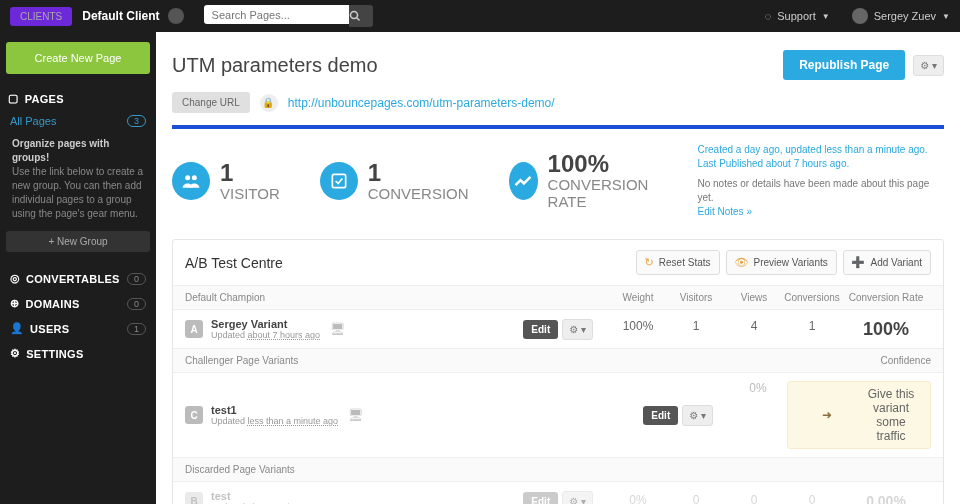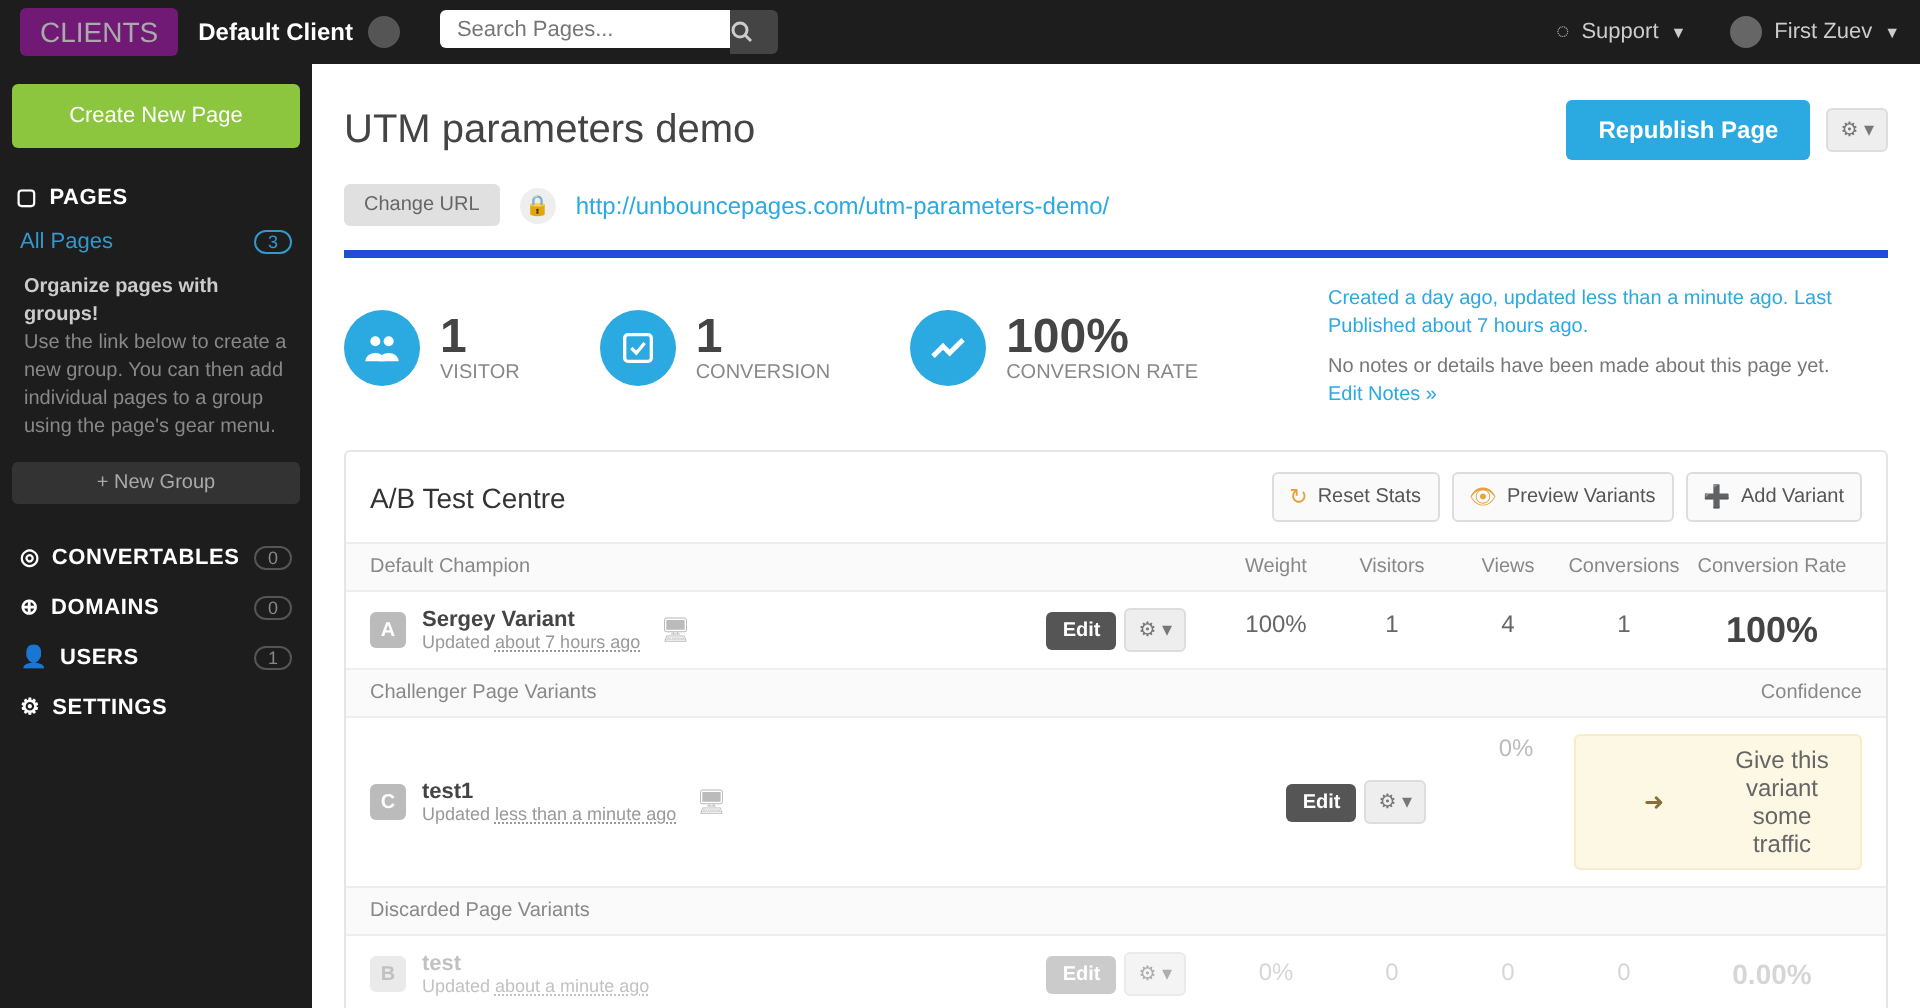--- a/index.html
+++ b/index.html
@@ -1,19 +1,19 @@
 <!DOCTYPE html>
 <html><head>
 <meta charset="utf-8">
 <style>
 *{box-sizing:border-box;margin:0;padding:0;font-family:-apple-system,Helvetica,Arial,sans-serif}
 body{background:#f5f5f5;font-size:12px;color:#333;width:960px;height:504px;overflow:hidden}
 a{text-decoration:none}
 .topbar{height:32px;background:#1d1d1d;display:flex;align-items:center;padding:0 10px;color:#ccc}
-.clients-btn{background:#701a75;padding:4px 10px;border-radius:3px;font-size:14px;color:#aaa;cursor:pointer}
+.clients-btn{background:#6d28d9;padding:4px 10px;border-radius:3px;font-size:10px;color:#aaa;cursor:pointer}
 .client-name{margin-left:10px;font-weight:600;color:#fff}
 .avatar-sm{width:16px;height:16px;border-radius:50%;background:#555;margin-left:8px;display:inline-block}
 .search-wrap{margin-left:20px;display:flex}
 .search-input{width:145px;height:19px;border:none;border-radius:3px 0 0 3px;padding:0 8px;font-size:11px}
 .search-btn{width:24px;height:22px;background:#444;border:none;border-radius:0 3px 3px 0;color:#ccc;cursor:pointer}
 .top-right{margin-left:auto;display:flex;align-items:center;gap:14px}
 .tr-item{display:flex;align-items:center;gap:6px;cursor:pointer;font-size:11px}
 .caret{font-size:8px}
 .layout{display:flex;height:calc(100% - 32px)}
 .sidebar{width:156px;background:#1d1d1d;color:#bbb;padding:10px 6px;font-size:11px}
@@ -34,21 +34,21 @@
 .repub{background:#2ba9e1;color:#fff;border:none;padding:8px 16px;border-radius:3px;font-size:12px;font-weight:600;cursor:pointer}
 .gear-sm{background:#eee;border:1px solid #ddd;border-radius:3px;padding:4px 6px;font-size:10px;color:#777;cursor:pointer}
 .urlrow{display:flex;align-items:center;gap:10px;margin-top:4px;padding-bottom:12px;border-bottom:4px solid #1d4ed8}
 .chg-url{background:#e0e0e0;border:none;padding:5px 10px;font-size:10px;color:#666;border-radius:3px;cursor:pointer}
 .lock-ic{width:18px;height:18px;border-radius:50%;background:#eee;display:flex;align-items:center;justify-content:center;color:#aaa;font-size:10px}
 .url-link{color:#2ba9e1;font-size:12px}
 .stats{display:flex;padding:14px 0;gap:40px}
 .stat{display:flex;align-items:center;gap:10px}
 .stat-ic{width:38px;height:38px;border-radius:50%;background:#2ba9e1;display:flex;align-items:center;justify-content:center;color:#fff}
 .stat-num{font-size:24px;font-weight:600;color:#444;line-height:1}
-.stat-lab{font-size:10px;color:#888}
+.stat-lab{font-size:15px;color:#888}
 .meta-col{margin-left:auto;max-width:280px;font-size:10px;color:#888;line-height:1.4}
 .meta-col a{color:#2ba9e1}
 .panel{border:1px solid #e5e5e5;border-radius:3px;margin-top:6px}
 .panel-h{display:flex;align-items:center;padding:10px 12px;border-bottom:1px solid #eee}
 .panel-h h3{font-size:14px;font-weight:400;color:#333}
 .panel-h .btns{margin-left:auto;display:flex;gap:6px}
 .ab-btn{background:#fafafa;border:1px solid #ddd;border-radius:3px;padding:5px 8px;font-size:10px;color:#555;cursor:pointer;display:flex;align-items:center;gap:5px}
 .ab-btn .ico{font-size:11px}
 .th-row{display:flex;font-size:10px;color:#888;padding:6px 12px;border-bottom:1px solid #eee;background:#fafafa}
 .th-row .lab{flex:0 0 200px}
@@ -90,21 +90,21 @@
       </button>
   </div>
   <div class="top-right">
     <div class="tr-item">
       <span>◌</span>
       <span>Support</span>
       <span class="caret">▼</span>
     </div>
     <div class="tr-item">
       <span class="avatar-sm" style="background:#666"></span>
-      <span>First Zuev</span>
+      <span>Sergey Zuev</span>
       <span class="caret">▼</span>
     </div>
   </div>
 </div>
 
 <div class="layout">
   <div class="sidebar">
     <button class="create-btn">Create New Page</button>
     <div class="sb-sec">
       <div class="sb-title">

